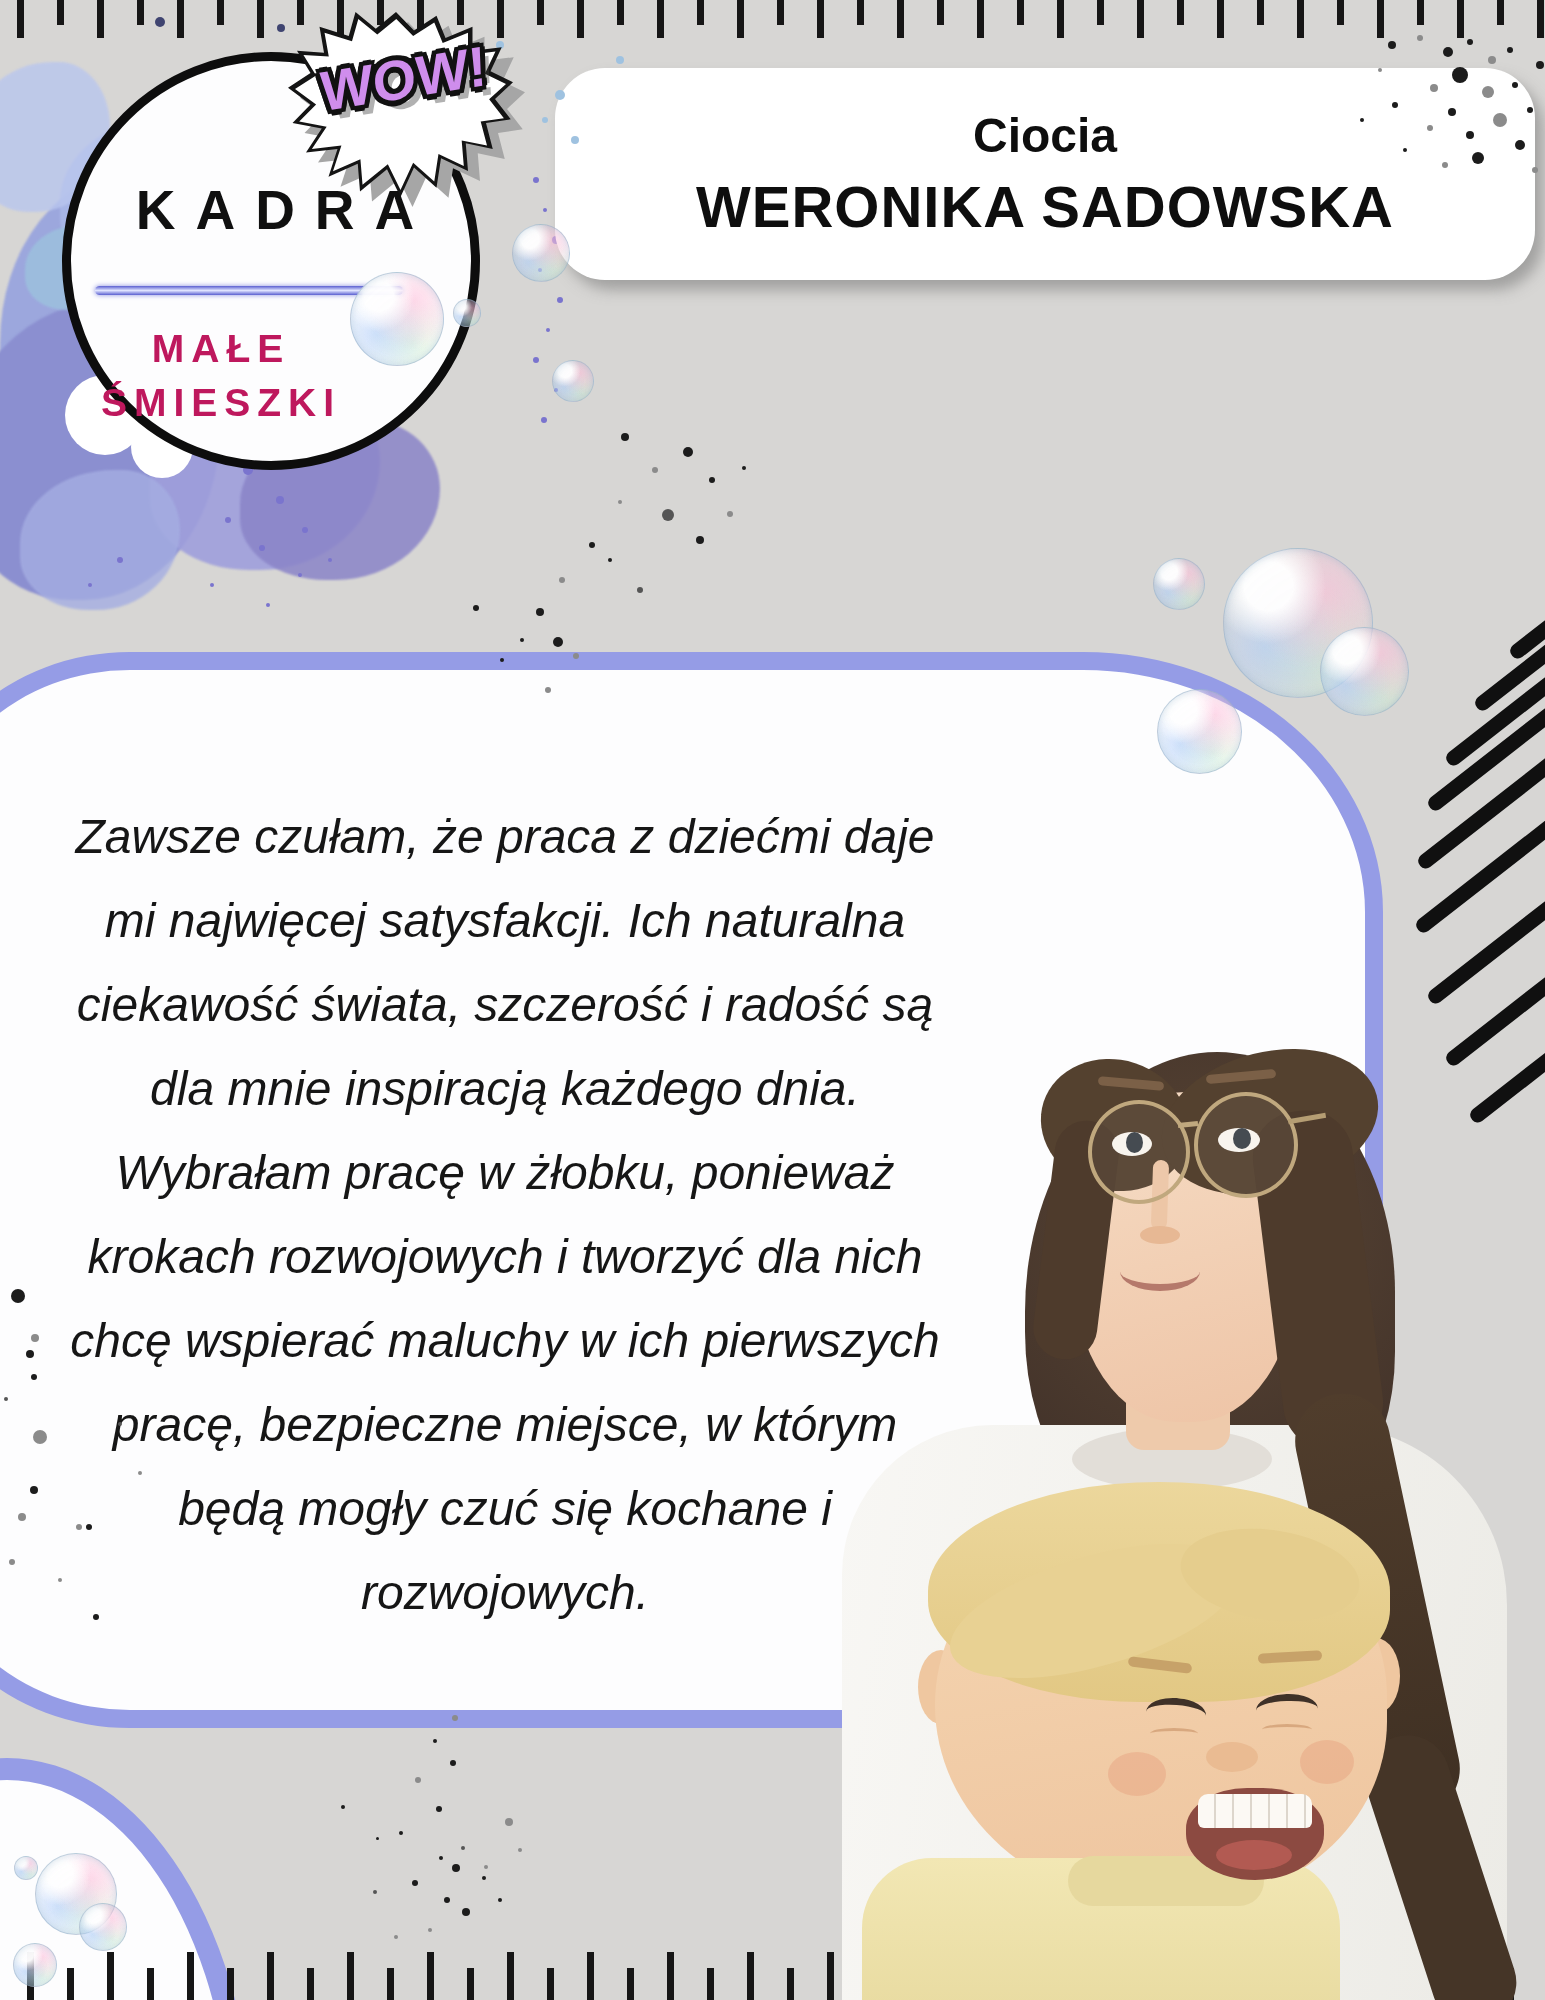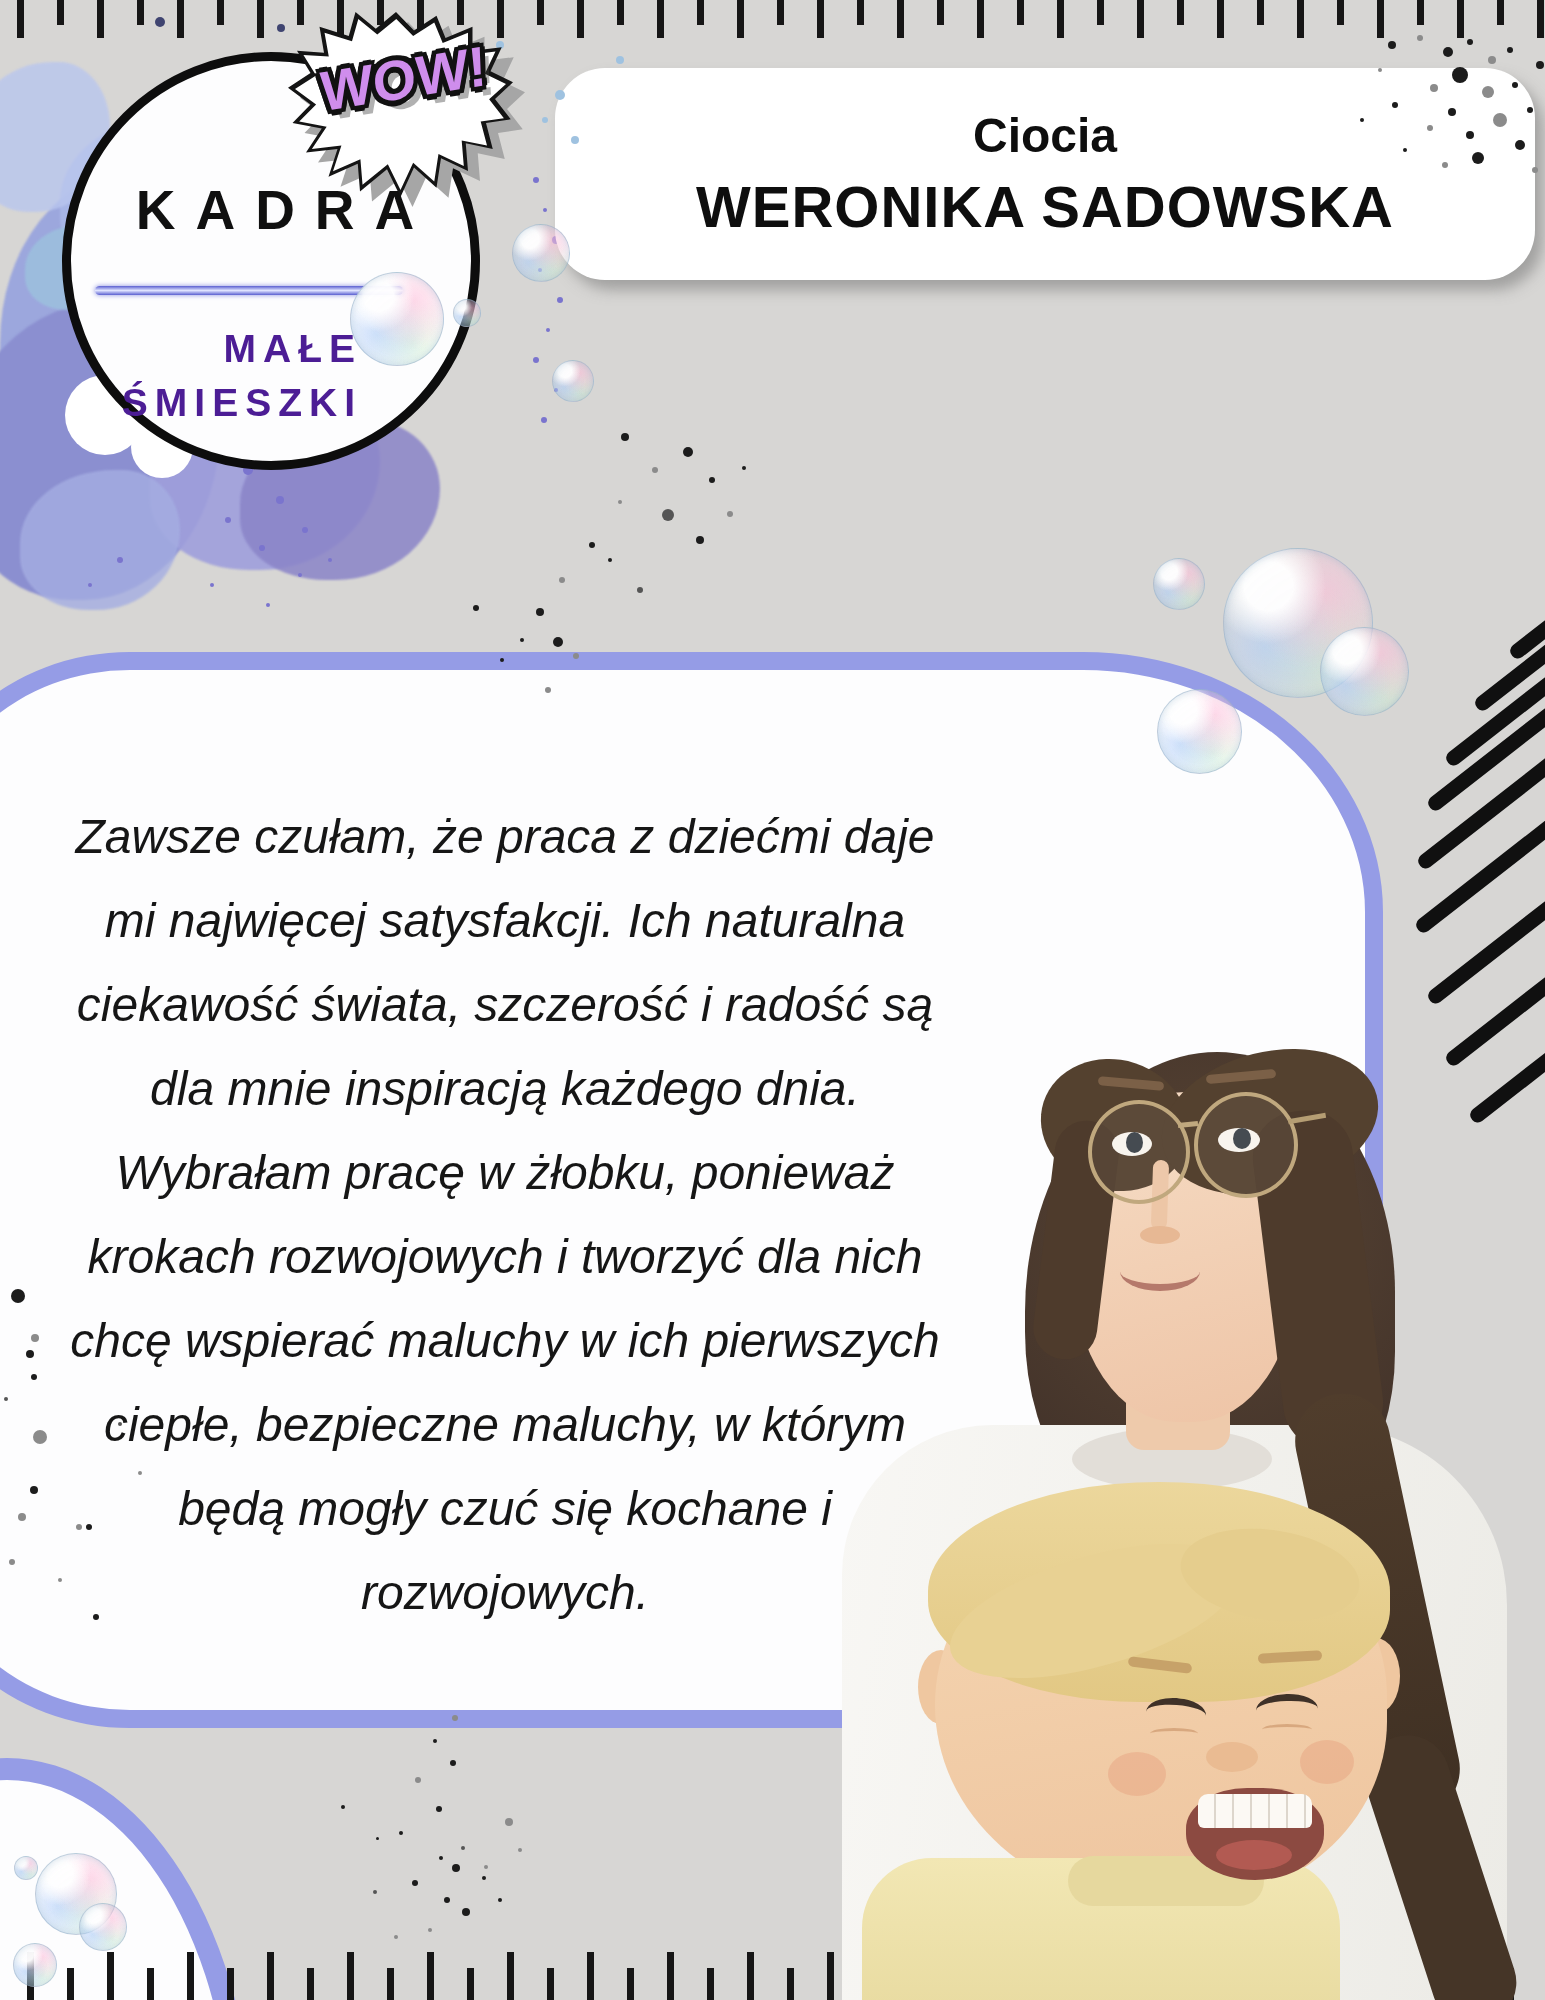--- a/index.html
+++ b/index.html
@@ -20,22 +20,22 @@
   
   .blob{border-radius:62% 38% 55% 45%/55% 45% 60% 40%;filter:blur(1px);z-index:2;}
 
   
   .badge{left:62px;top:52px;width:400px;height:400px;border-radius:50%;background:#fdfdfe;
          border:9px solid #0d0d0d;z-index:5;}
   .badge-title{left:80px;top:178px;width:370px;text-align:center;z-index:6;
     font-weight:bold;font-size:55px;letter-spacing:20px;padding-left:20px;color:#101010;}
   .badge-divider{left:95px;top:286px;width:308px;height:9px;border-radius:5px;z-index:6;
     background:linear-gradient(#5a5fd0,#dfe3ff 50%,#5a5fd0);box-shadow:0 0 5px #8a8fe0;}
-  .badge-sub{left:80px;top:322px;width:282px;text-align:right;z-index:6;
-    font-weight:bold;font-size:39px;letter-spacing:7px;line-height:54px;color:#4c1d95;}
+  .badge-sub{left:80px;top:322px;width:282px;text-align:center;z-index:6;
+    font-weight:bold;font-size:39px;letter-spacing:7px;line-height:54px;color:#be185d;}
 
   
   .wow-shadow,.wow-outer,.wow-inner{clip-path:polygon(48% 0%,56% 10%,66% 2%,70% 14%,82% 8%,82% 21%,95% 19%,90% 32%,100% 38%,92% 47%,99% 58%,88% 60%,91% 74%,79% 71%,80% 86%,68% 79%,66% 95%,56% 84%,50% 100%,44% 85%,32% 97%,31% 82%,18% 89%,22% 74%,8% 76%,15% 63%,2% 60%,10% 50%,0% 41%,10% 33%,4% 21%,16% 22%,14% 8%,27% 13%,30% 0%,39% 9%);}
   .wow-shadow{left:300px;top:22px;width:225px;height:185px;background:#a6a6a6;z-index:7;}
   .wow-outer{left:288px;top:12px;width:225px;height:185px;background:#141414;z-index:7;}
   .wow-inner{left:295px;top:19px;width:211px;height:171px;background:#ffffff;z-index:7;}
   .wow-text{left:296px;top:46px;width:215px;text-align:center;z-index:8;
     transform:rotate(-9deg) skewX(-5deg);font-weight:bold;font-size:56px;color:#cf8dec;
     text-shadow:-4px -4px 0 #111,4px -4px 0 #111,-4px 4px 0 #111,4px 4px 0 #111,
       -5px 0 0 #111,5px 0 0 #111,0 -5px 0 #111,0 6px 0 #111,8px 10px 0 rgba(60,60,60,.4);}
@@ -100,21 +100,21 @@
 
   <div class="abs quote-card"></div>
   <div class="abs quote-text">
     <div>Zawsze czułam, że praca z dziećmi daje</div>
     <div>mi najwięcej satysfakcji. Ich naturalna</div>
     <div>ciekawość świata, szczerość i radość są</div>
     <div>dla mnie inspiracją każdego dnia.</div>
     <div>Wybrałam pracę w żłobku, ponieważ</div>
     <div>krokach rozwojowych i tworzyć dla nich</div>
     <div>chcę wspierać maluchy w ich pierwszych</div>
-    <div>ciepłe, bezpieczne maluchy, w którym</div>
+    <div>pracę, bezpieczne miejsce, w którym</div>
     <div>będą mogły czuć się kochane i</div>
     <div>rozwojowych.</div>
   </div>
 
   <div class="abs badge"></div>
   <div class="abs badge-title">KADRA</div>
   <div class="abs badge-divider"></div>
   <div class="abs badge-sub">
     <div>MAŁE</div>
     <div>ŚMIESZKI</div>

